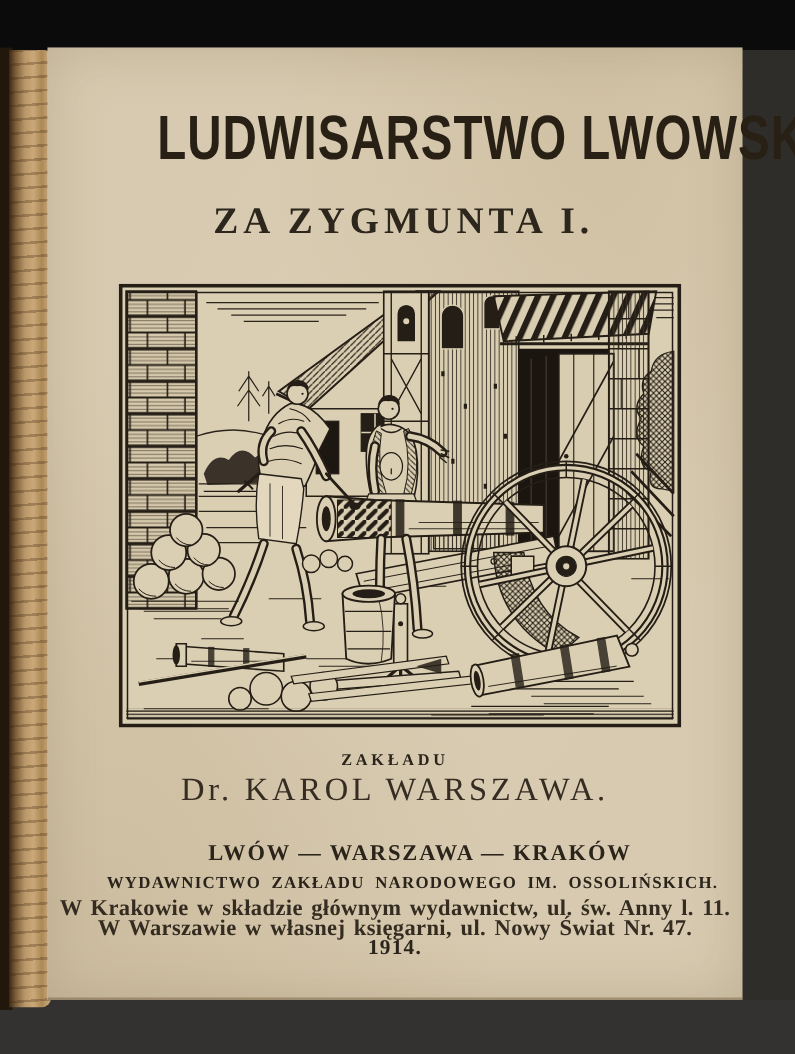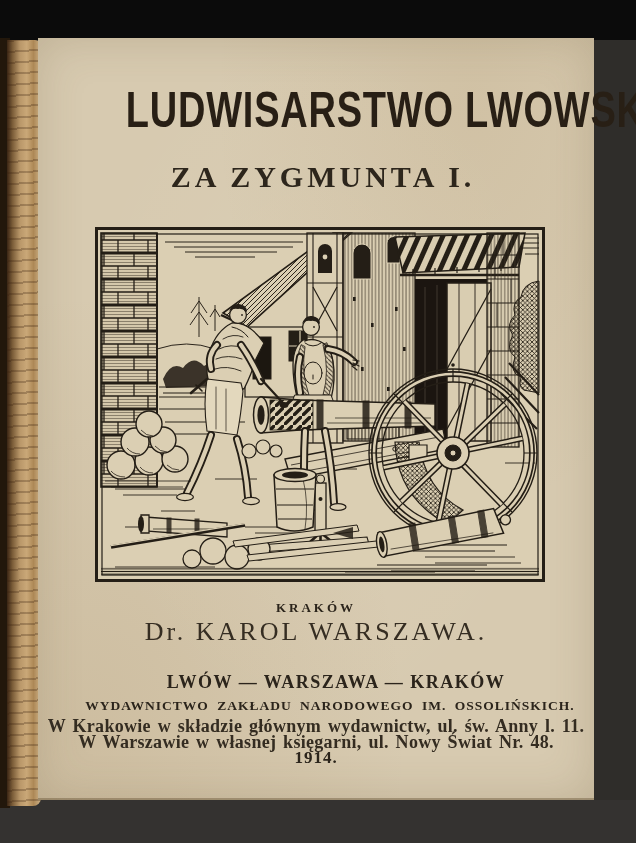--- a/index.html
+++ b/index.html
@@ -325,20 +325,20 @@
       </g>
       <path d="M282 338 H392 M296 344 H380" stroke="#241e16" stroke-width="1"></path>
 
       <rect x="6" y="340" width="438" height="9" fill="url(#pHd)"></rect>
 
       <rect x="1.5" y="1.5" width="447" height="352" fill="none" stroke="#241e16" stroke-width="3"></rect>
       <rect x="7" y="7" width="436" height="341" fill="none" stroke="#241e16" stroke-width="1.2"></rect>
     </svg>
   </figure>
 
-  <div class="center napisal">KRAKÓW</div>
+  <div class="center napisal">ZAKŁADU</div>
   <div class="center author">Dr. KAROL WARSZAWA.</div>
   <div class="center cities">LWÓW — WARSZAWA — KRAKÓW</div>
   <div class="center publisher">WYDAWNICTWO ZAKŁADU NARODOWEGO IM. OSSOLIŃSKICH.</div>
   <div class="center addr addr1">W Krakowie w składzie głównym wydawnictw, ul. św. Anny l. 11.</div>
-  <div class="center addr addr2">W Warszawie w własnej księgarni, ul. Nowy Świat Nr. 48.</div>
+  <div class="center addr addr2">W Warszawie w własnej księgarni, ul. Nowy Świat Nr. 47.</div>
   <div class="center year">1914.</div>
 </div>
 
 </body></html>

